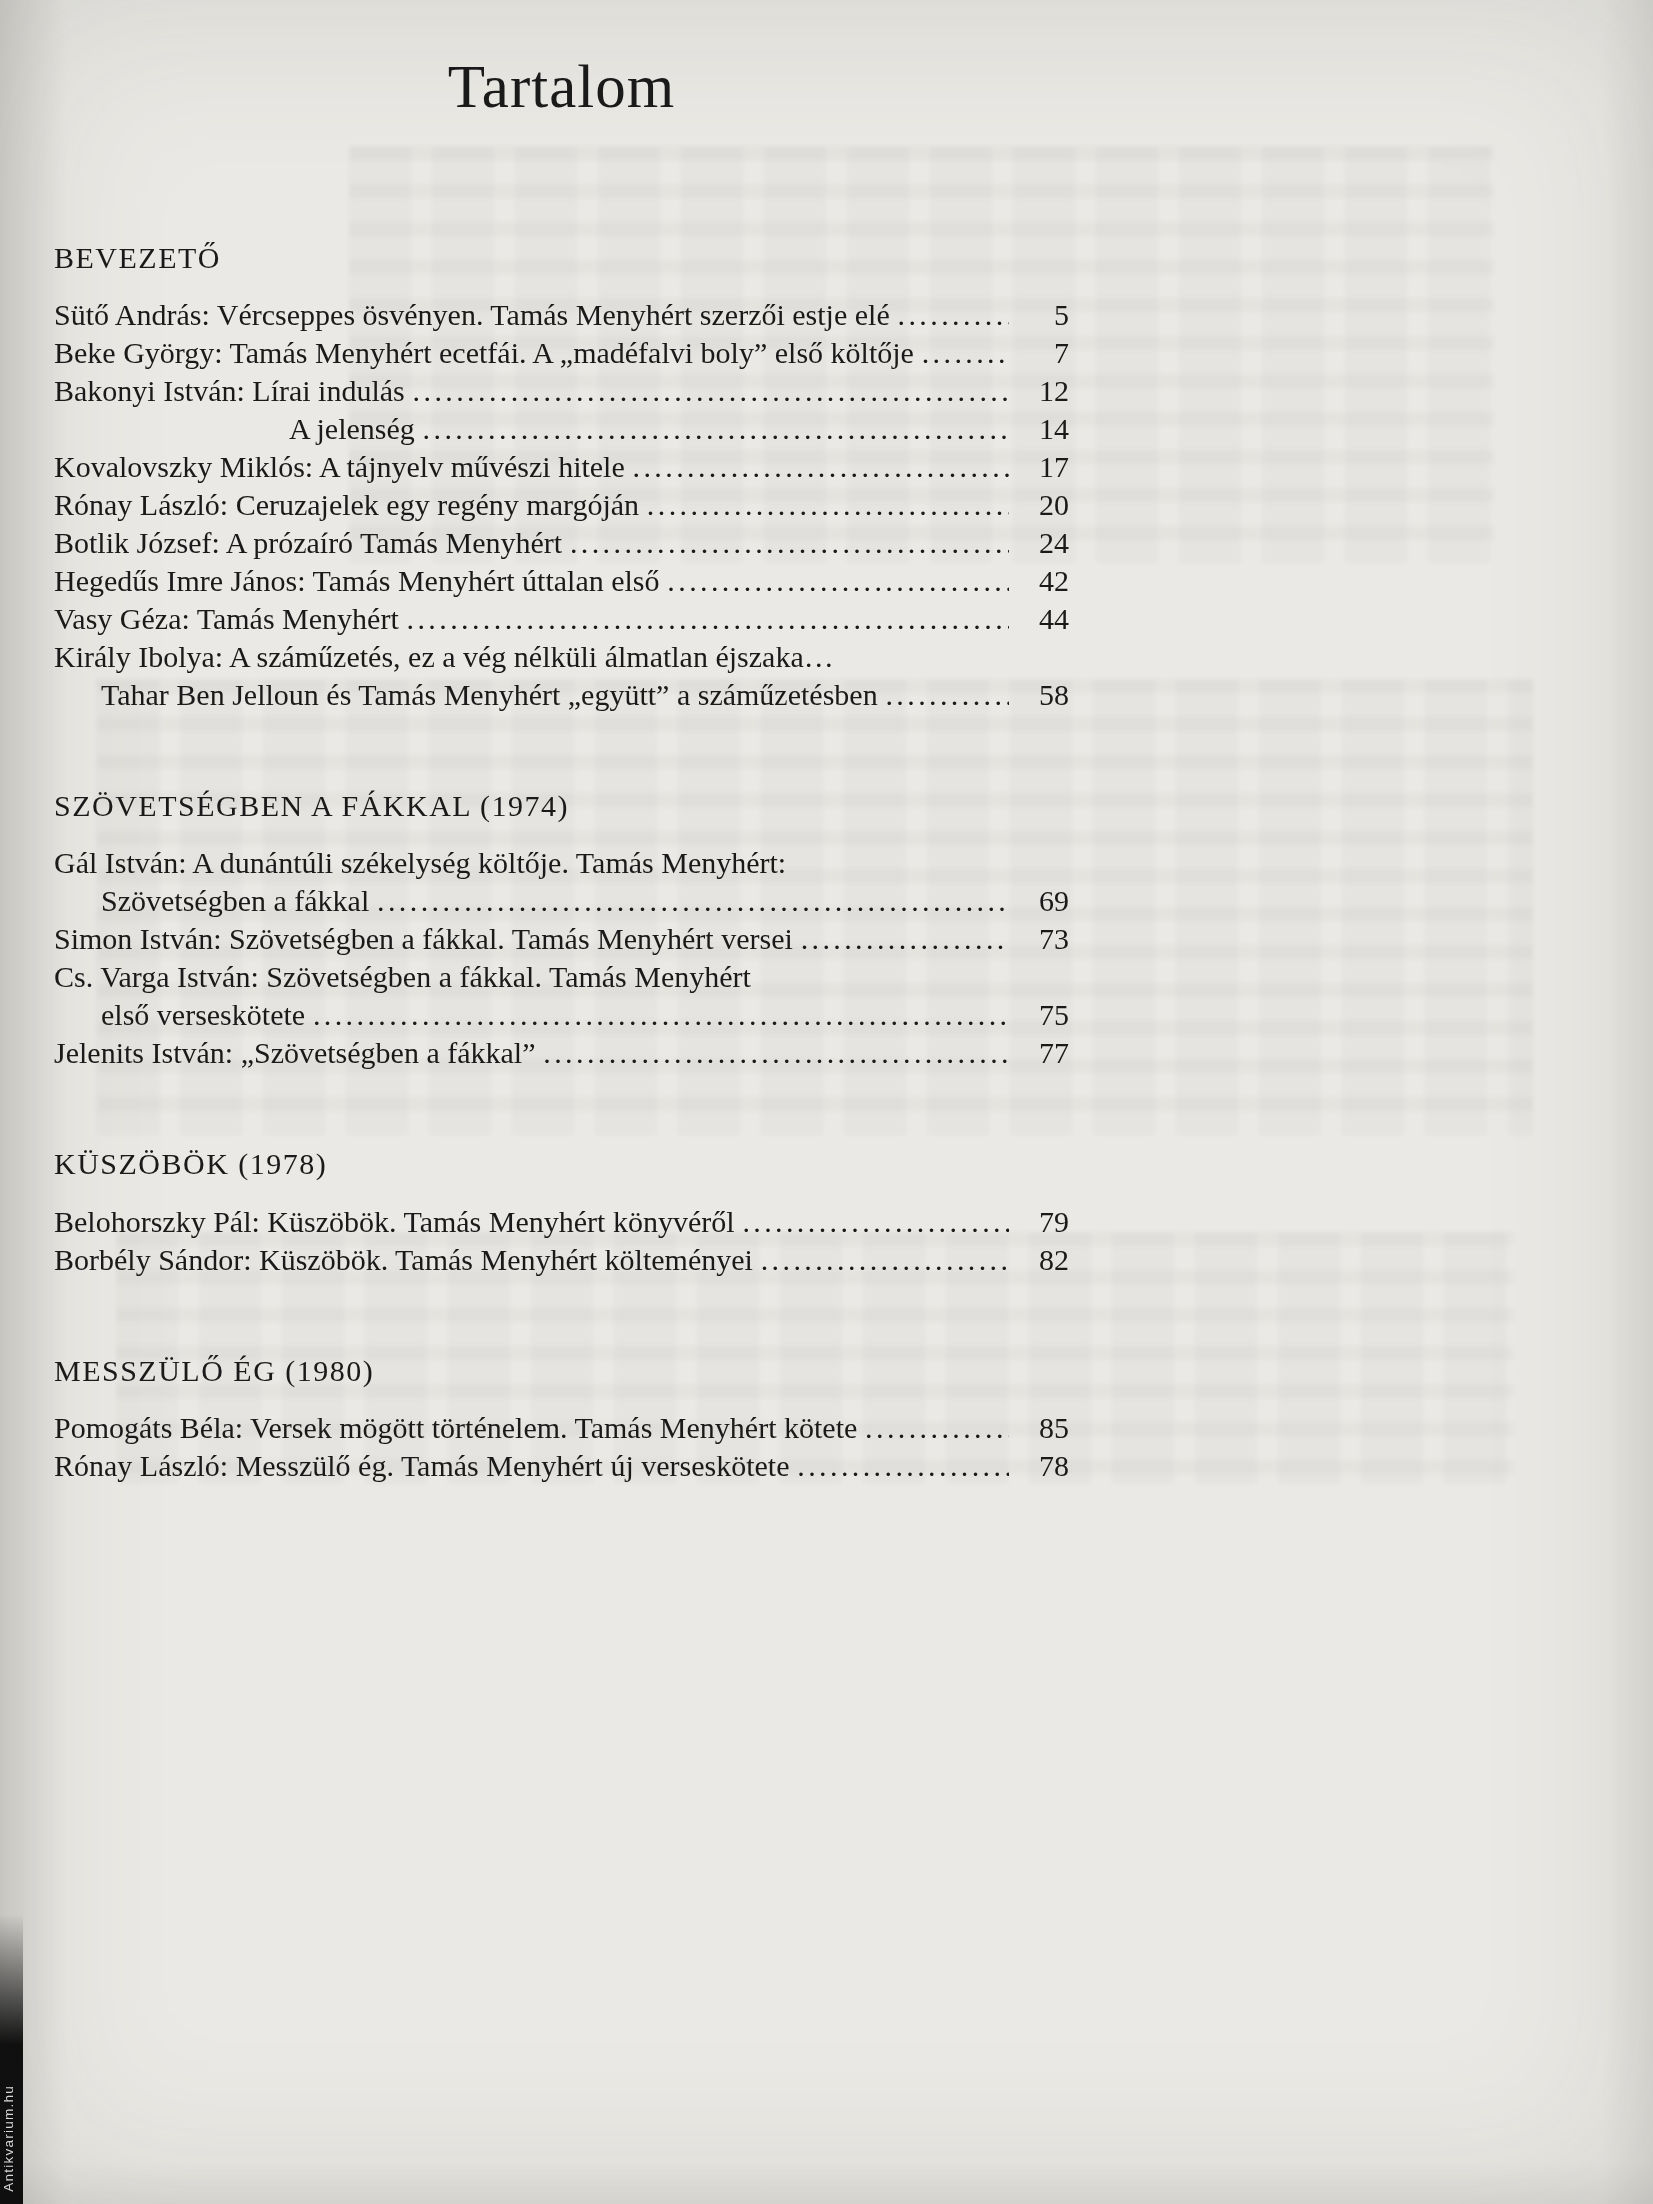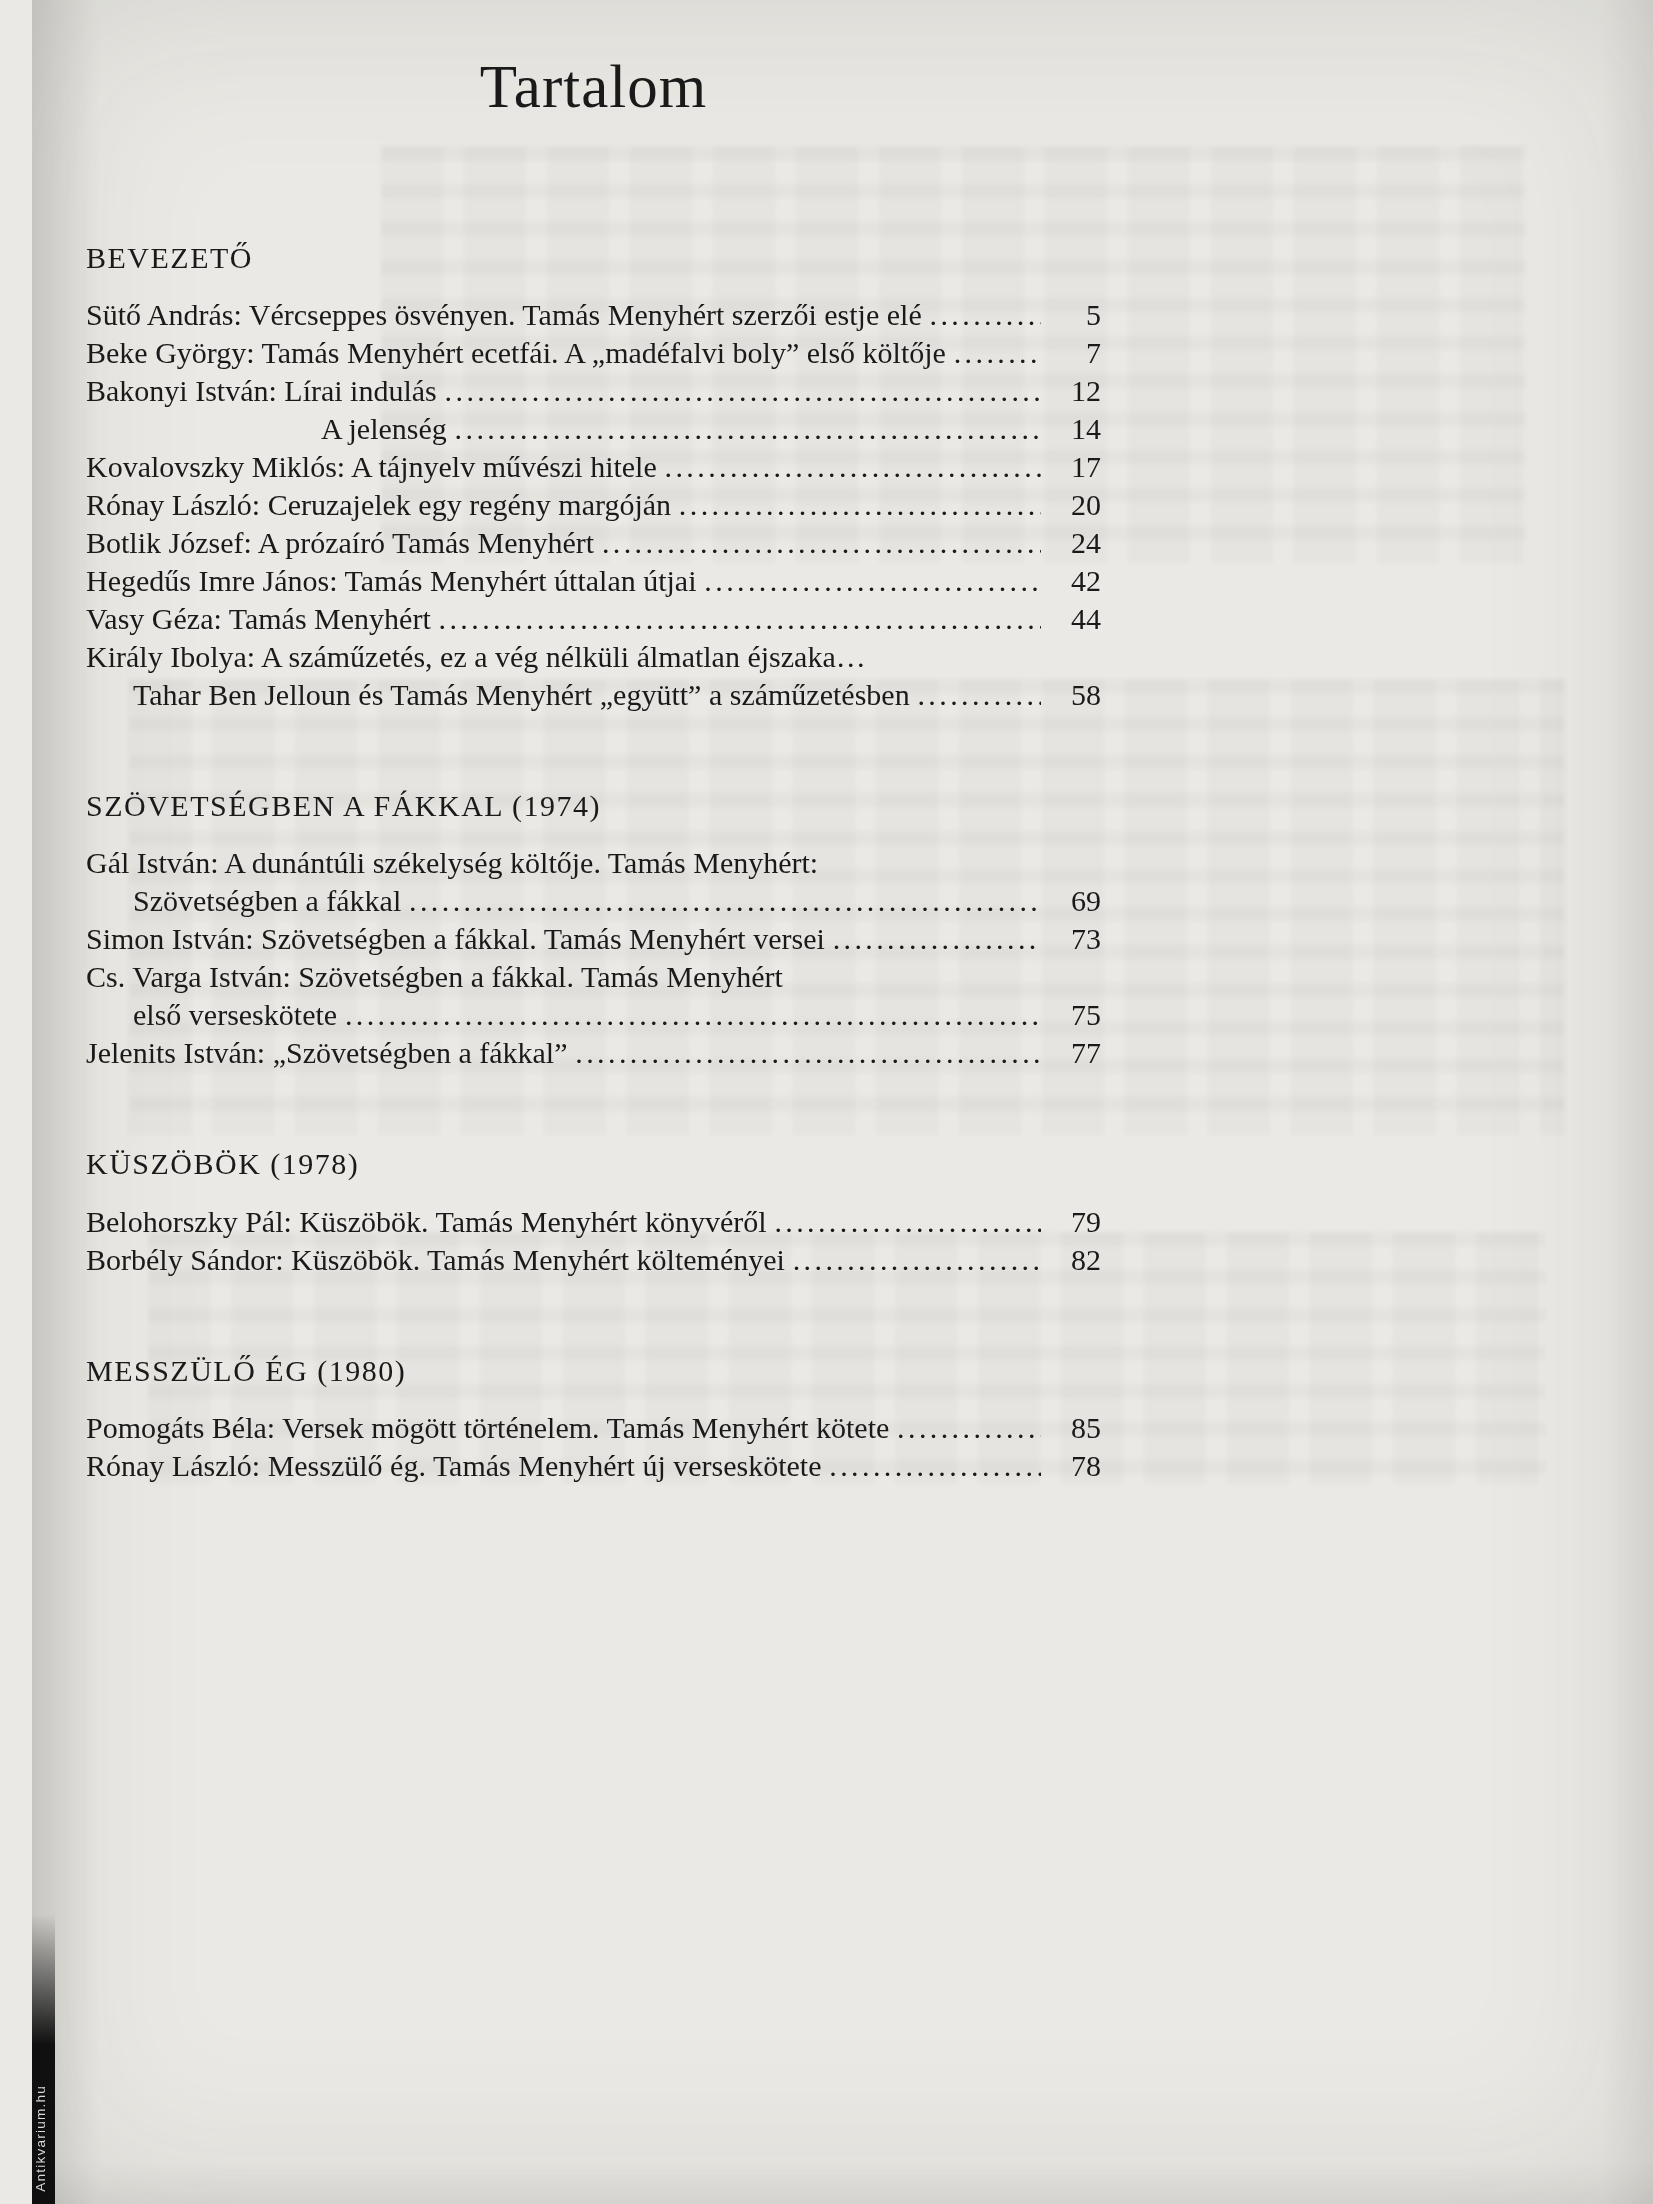--- a/index.html
+++ b/index.html
@@ -13,21 +13,20 @@
     color: #1a1a1a;
   }
   .scan {
     position: absolute; inset: 0;
     background:
       linear-gradient(90deg, rgba(0,0,0,.11) 0px, rgba(0,0,0,0) 68px),
       linear-gradient(270deg, rgba(0,0,0,.06) 0px, rgba(0,0,0,0) 53px),
       linear-gradient(0deg, rgba(0,0,0,.05) 0px, rgba(0,0,0,0) 44px),
       #eae9e5;
     box-shadow: inset 0 0 175px rgba(90,85,75,.16);
-    margin-left: 32px;
   }
   
   .ghost {
     position: absolute; z-index: 1; pointer-events: none;
     filter: blur(1.9px); opacity: .6;
     background-image:
       repeating-linear-gradient(to right, rgba(70,65,60,.05) 0 62px, transparent 62px 83px),
       repeating-linear-gradient(to bottom, rgba(70,65,60,.06) 0 13.6px, transparent 13.6px 38px);
   }
   .g1 { left: 349px; top: 146px;  width: 1145px; height: 417px; }
@@ -127,21 +126,21 @@
     <span class="num">20</span>
   </div>
 
   <div class="row">
     <span class="txt">Botlik József: A prózaíró Tamás Menyhért</span>
     <span class="dots">..........................................................................................................................................................................</span>
     <span class="num">24</span>
   </div>
 
   <div class="row">
-    <span class="txt">Hegedűs Imre János: Tamás Menyhért úttalan útjai</span>
+    <span class="txt">Hegedűs Imre János: Tamás Menyhért úttalan első</span>
     <span class="dots">..........................................................................................................................................................................</span>
     <span class="num">42</span>
   </div>
 
   <div class="row">
     <span class="txt">Vasy Géza: Tamás Menyhért</span>
     <span class="dots">..........................................................................................................................................................................</span>
     <span class="num">44</span>
   </div>
 

